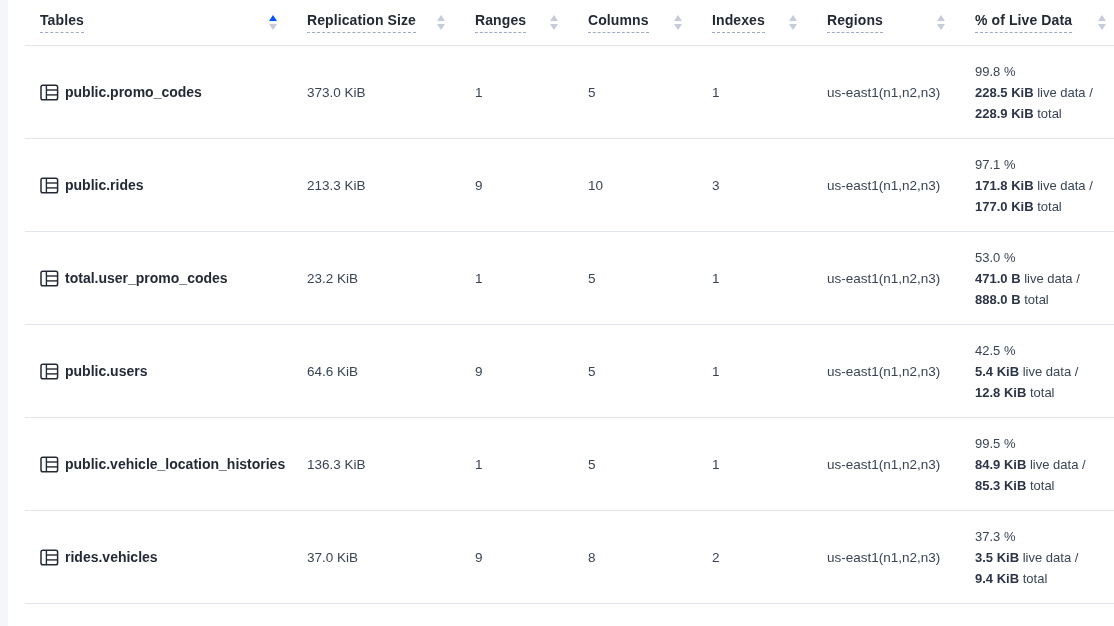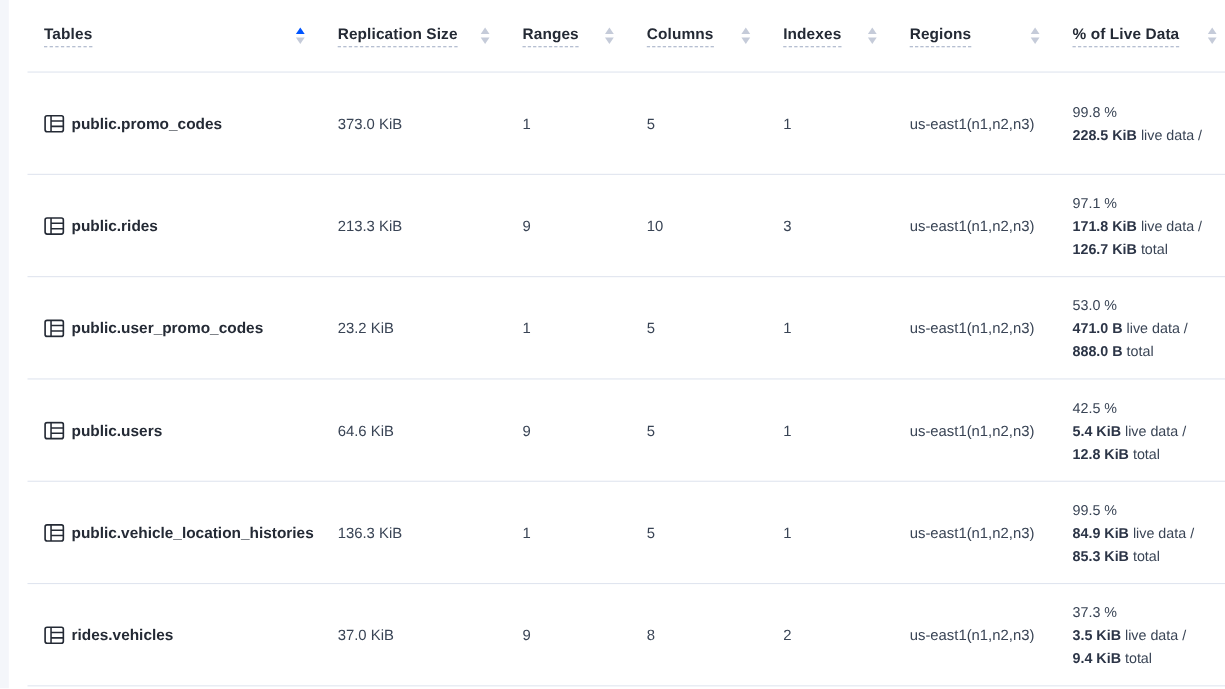--- a/index.html
+++ b/index.html
@@ -24,21 +24,21 @@
     position:absolute;left:0;top:0;width:8px;height:626px;
     background:var(--left-strip);
   }
   .table-wrap{margin-left:25px;margin-right:0;}
   .grid-row{
     display:grid;
     grid-template-columns:282px 168px 113px 124px 115px 148px 1fr;
     align-items:center;
   }
   .thead{
-    height:66px;
+    height:46px;
     border-bottom:1px solid var(--separator);
   }
   .th{
     display:flex;align-items:center;justify-content:space-between;
     padding-right:30px;height:100%;cursor:pointer;
   }
   .th:first-child{padding-left:15px;}
   .th:last-child{padding-right:8px;}
   .th-label{
     font-size:14px;font-weight:700;color:var(--header-text);
@@ -140,20 +140,21 @@
     <a class="table-name">public.promo_codes</a>
   </div>
   <div class="td">373.0 KiB</div>
   <div class="td">1</div>
   <div class="td">5</div>
   <div class="td">1</div>
   <div class="td">us-east1(n1,n2,n3)</div>
   <div class="td live-cell">
     <div>99.8 %</div>
     <div><span class="strong">228.5 KiB</span> <span>live data /</span></div>
+    <div><span class="strong">228.9 KiB</span> <span>total</span></div>
   </div>
 </div>
   <div class="grid-row trow">
   <div class="td name-cell">
     <span class="table-icon">
       <svg width="19" height="17" viewBox="0 0 19 17" fill="none" xmlns="http://www.w3.org/2000/svg">
         <rect x="1" y="1.2" width="16.6" height="14.6" rx="1.8" stroke="#242a35" stroke-width="1.5"></rect>
         <line x1="6.4" y1="1.2" x2="6.4" y2="15.8" stroke="#242a35" stroke-width="1.4"></line>
         <line x1="6.4" y1="6" x2="17.6" y2="6" stroke="#242a35" stroke-width="1.4"></line>
         <line x1="6.4" y1="10.9" x2="17.6" y2="10.9" stroke="#242a35" stroke-width="1.4"></line>
@@ -162,34 +163,34 @@
     <a class="table-name">public.rides</a>
   </div>
   <div class="td">213.3 KiB</div>
   <div class="td">9</div>
   <div class="td">10</div>
   <div class="td">3</div>
   <div class="td">us-east1(n1,n2,n3)</div>
   <div class="td live-cell">
     <div>97.1 %</div>
     <div><span class="strong">171.8 KiB</span> <span>live data /</span></div>
-    <div><span class="strong">126.7 KiB</span> <span>total</span></div>
-  </div>
-</div>
-  <div class="grid-row trow">
-  <div class="td name-cell">
-    <span class="table-icon">
-      <svg width="19" height="17" viewBox="0 0 19 17" fill="none" xmlns="http://www.w3.org/2000/svg">
-        <rect x="1" y="1.2" width="16.6" height="14.6" rx="1.8" stroke="#242a35" stroke-width="1.5"></rect>
-        <line x1="6.4" y1="1.2" x2="6.4" y2="15.8" stroke="#242a35" stroke-width="1.4"></line>
-        <line x1="6.4" y1="6" x2="17.6" y2="6" stroke="#242a35" stroke-width="1.4"></line>
-        <line x1="6.4" y1="10.9" x2="17.6" y2="10.9" stroke="#242a35" stroke-width="1.4"></line>
-      </svg>
-    </span>
-    <a class="table-name">public.user_promo_codes</a>
+    <div><span class="strong">177.0 KiB</span> <span>total</span></div>
+  </div>
+</div>
+  <div class="grid-row trow">
+  <div class="td name-cell">
+    <span class="table-icon">
+      <svg width="19" height="17" viewBox="0 0 19 17" fill="none" xmlns="http://www.w3.org/2000/svg">
+        <rect x="1" y="1.2" width="16.6" height="14.6" rx="1.8" stroke="#242a35" stroke-width="1.5"></rect>
+        <line x1="6.4" y1="1.2" x2="6.4" y2="15.8" stroke="#242a35" stroke-width="1.4"></line>
+        <line x1="6.4" y1="6" x2="17.6" y2="6" stroke="#242a35" stroke-width="1.4"></line>
+        <line x1="6.4" y1="10.9" x2="17.6" y2="10.9" stroke="#242a35" stroke-width="1.4"></line>
+      </svg>
+    </span>
+    <a class="table-name">total.user_promo_codes</a>
   </div>
   <div class="td">23.2 KiB</div>
   <div class="td">1</div>
   <div class="td">5</div>
   <div class="td">1</div>
   <div class="td">us-east1(n1,n2,n3)</div>
   <div class="td live-cell">
     <div>53.0 %</div>
     <div><span class="strong">471.0 B</span> <span>live data /</span></div>
     <div><span class="strong">888.0 B</span> <span>total</span></div>

